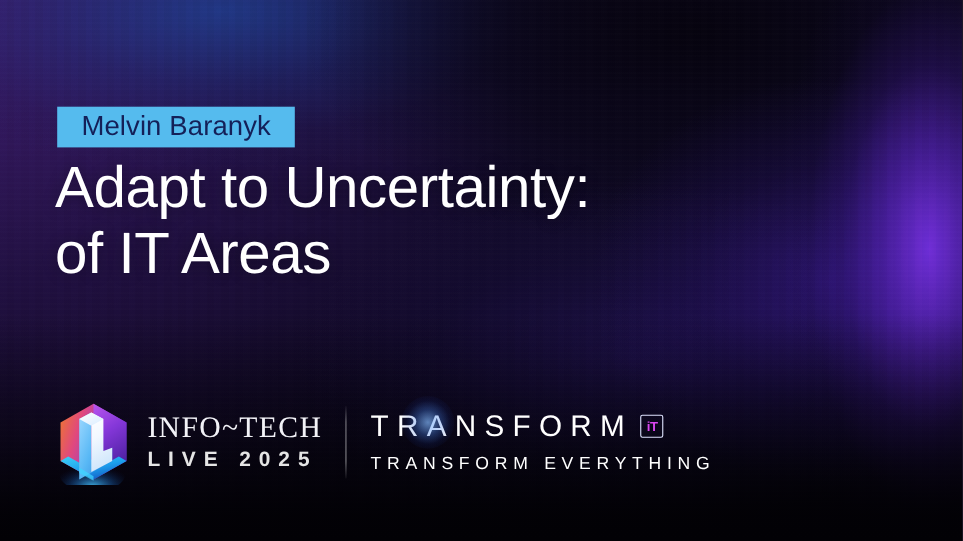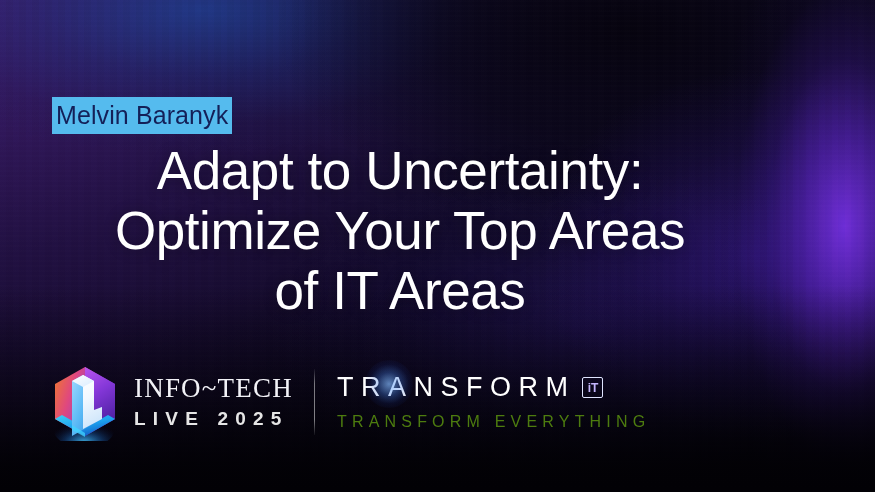--- a/index.html
+++ b/index.html
@@ -120,21 +120,21 @@
     opacity:.6;
   }
 
   
   .content { position:absolute; inset:0; }
 
   .speaker-badge {
     position:absolute;
     left:52px; top:97px;
     height:37px;
-    padding:0 4px;
+    padding:0 22px;
     display:flex; align-items:center;
     background:#55bbee;
     color:#142058;
     font-size:25px;
     font-weight:400;
     letter-spacing:.1px;
     white-space:nowrap;
     line-height:1;
   }
 
@@ -144,21 +144,20 @@
     width:700px;
   }
   .title-line {
     color:#ffffff;
     font-size:53px;
     font-weight:300;
     line-height:60px;
     letter-spacing:-0.4px;
     white-space:nowrap;
     text-shadow:0 1px 14px rgba(0,0,0,0.32);
-    text-align:center;
   }
 
   
   .footer {
     position:absolute;
     left:50px; top:362px;
     display:flex;
     align-items:center;
     height:80px;
   }
@@ -229,42 +228,42 @@
     white-space:nowrap;
   }
   .it-badge {
     width:21px; height:21px;
     border:1.6px solid #dfe4ff;
     border-radius:2px;
     margin-left:7px;
     display:flex;
     align-items:center;
     justify-content:center;
-    color:#c4b5fd;
+    color:#d946ef;
     font-size:12px;
     font-weight:700;
     letter-spacing:-0.3px;
     line-height:1;
     position:relative;
     flex:none;
   }
   .badge-glow {
     position:absolute;
     left:28px; top:-13px;
     width:48px; height:48px;
     border-radius:50%;
     background:radial-gradient(circle,
       rgba(130,185,255,0.70) 0%,
       rgba(70,130,235,0.34) 34%,
       rgba(30,70,180,0.12) 58%,
       rgba(0,0,0,0) 78%);
     pointer-events:none;
   }
   .transform-sub {
-    color:#4d7c0f;
+    color:#ffffff;
     font-size:16px;
     font-weight:400;
     letter-spacing:5.2px;
     line-height:1.2;
     margin-top:9px;
     white-space:nowrap;
   }
 </style>
 </head>
 <body>
@@ -281,21 +280,20 @@
   <div class="bg-layer bg-stripes"></div>
   <div class="bg-layer bg-grain"></div>
   <div class="bg-layer bg-bottom-fade"></div>
 
   <div class="content">
 
     <div class="speaker-badge">Melvin Baranyk</div>
 
     <div class="title-block">
       <div class="title-line">Adapt to Uncertainty:</div>
-      <div class="title-line">Optimize Your Top Areas</div>
       <div class="title-line">of IT Areas</div>
     </div>
 
     <div class="footer">
 
       <div class="it-mark">
         <svg viewBox="0 0 74 78" xmlns="http://www.w3.org/2000/svg">
           <defs>
             <linearGradient id="hexLeft" x1="0" y1="0" x2="1" y2="0.35">
               <stop offset="0%" stop-color="#f07a2a"></stop>

